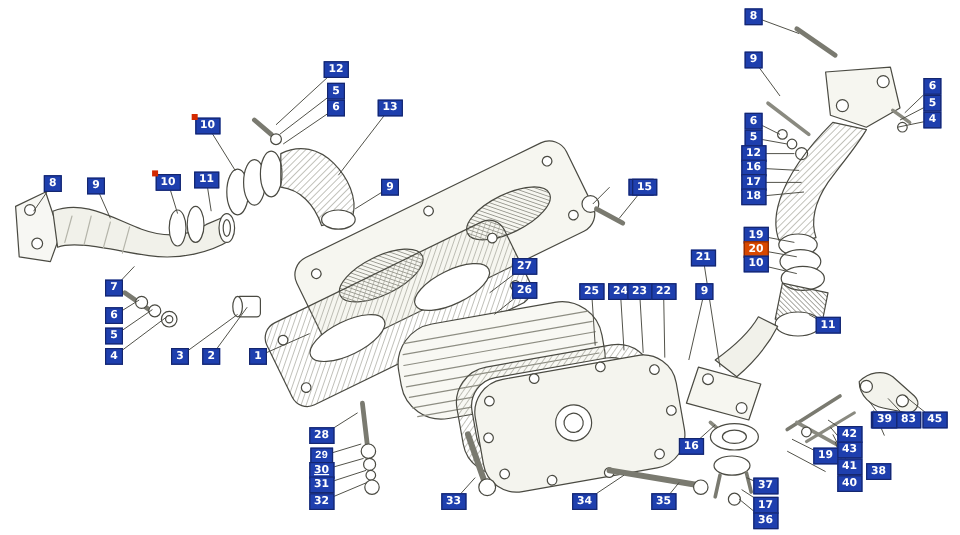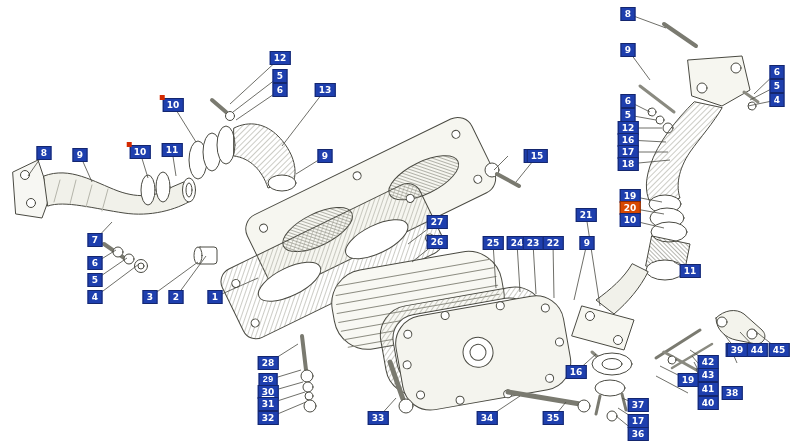--- a/index.html
+++ b/index.html
@@ -314,18 +314,18 @@
       <div class="part-label" style="left: 638px; top: 405px;">37</div>
       <div class="part-label" style="left: 638px; top: 421px;">17</div>
       <div class="part-label" style="left: 638px; top: 434px;">36</div>
       <div class="part-label" style="left: 688px; top: 380px;">19</div>
       <div class="part-label" style="left: 688px; top: 393px; margin-left: 44px;">38</div>
       <div class="part-label" style="left: 708px; top: 362px;">42</div>
       <div class="part-label" style="left: 708px; top: 375px;">43</div>
       <div class="part-label" style="left: 708px; top: 389px;">41</div>
       <div class="part-label" style="left: 708px; top: 403px;">40</div>
       <div class="part-label" style="left: 736px; top: 350px;">43</div>
-      <div class="part-label" style="left: 757px; top: 350px;">44</div>
+      <div class="part-label" style="left: 757px; top: 350px;">83</div>
       <div class="part-label" style="left: 779px; top: 350px;">45</div>
       <div class="part-label" style="left: 737px; top: 350px;">39</div>
     </div>
 
 </div>
 
 </body></html>

